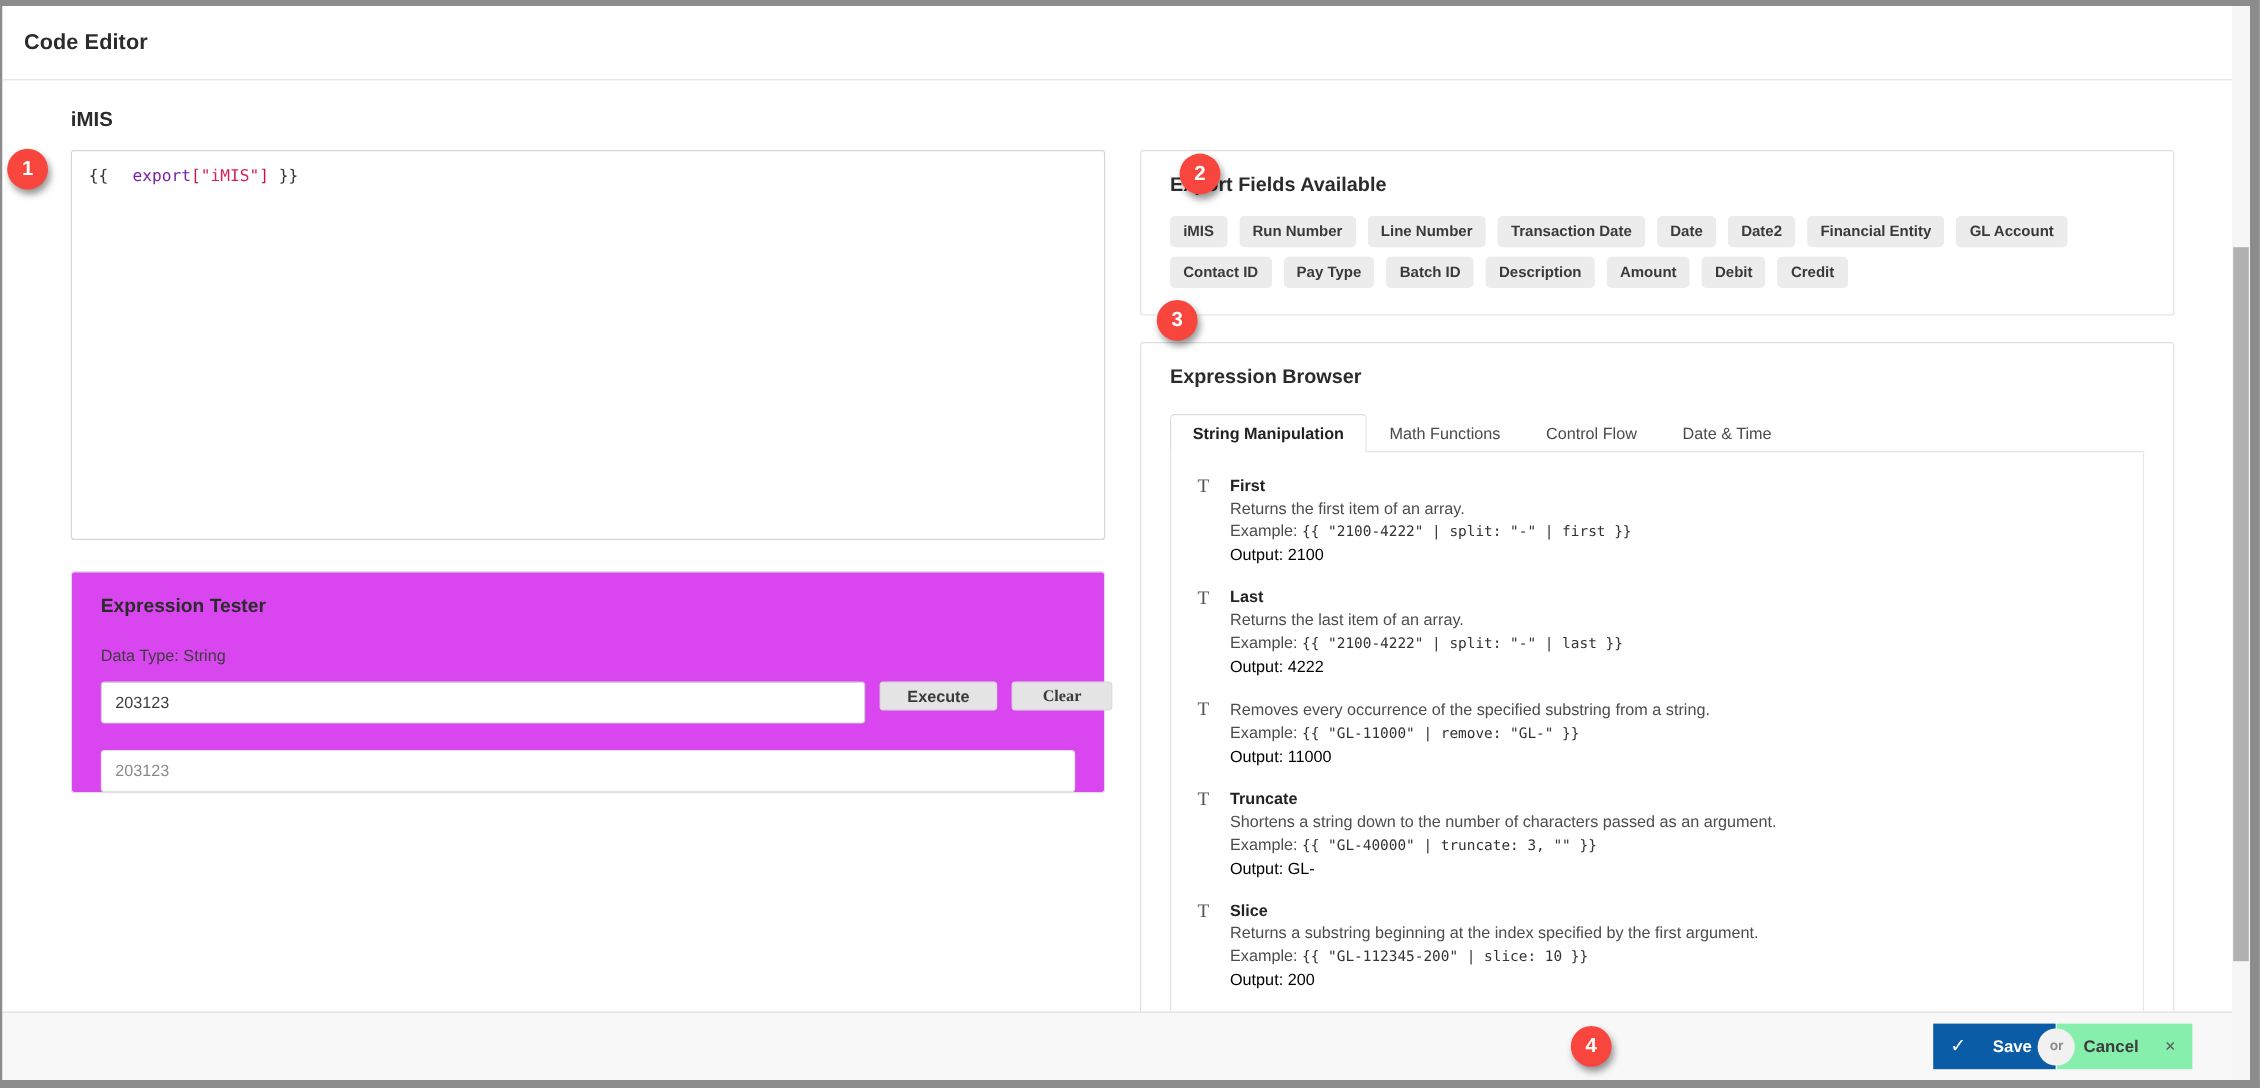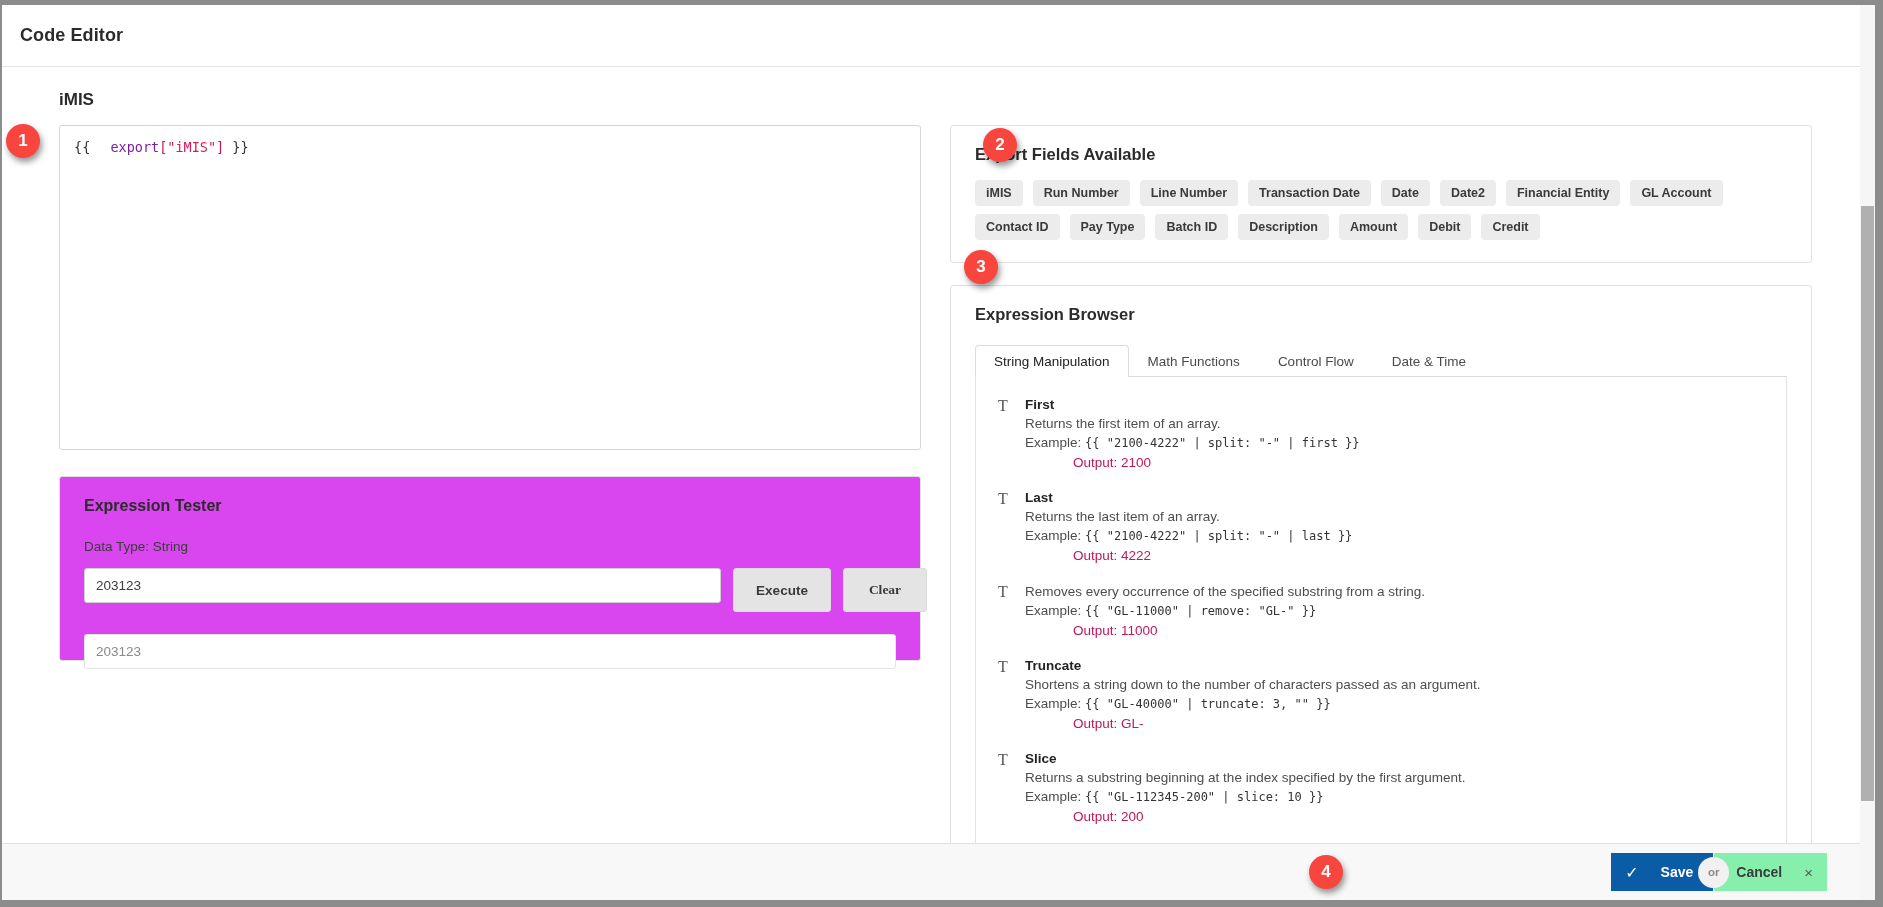--- a/index.html
+++ b/index.html
@@ -128,21 +128,21 @@
     border: 1px solid #d0d0d0;
     border-radius: 3px;
     padding: 0 11px;
     font-size: 13.5px;
     color: #3d3d3d;
     font-family: "Liberation Sans", sans-serif;
     background: #fff;
     outline: none;
   }
   .btn-gray {
-    height: 44px;
+    height: 24px;
     min-width: 98px;
     padding: 0 18px;
     background: #e4e4e4;
     border: 1px solid #dcdcdc;
     border-radius: 3px;
     font-size: 13.5px;
     font-weight: bold;
     color: #3a3a3a;
     cursor: pointer;
     font-family: "Liberation Sans", sans-serif;
@@ -220,21 +220,21 @@
     font-size: 13.5px;
     color: #4a4a4a;
     cursor: pointer;
     border: 1px solid transparent;
     border-bottom: none;
     position: relative;
     top: 1px;
     white-space: nowrap;
   }
   .tab.active {
-    font-weight: normal;
+    font-weight: bold;
     color: #222;
     background: #fff;
     border-color: #dcdcdc;
     border-radius: 4px 4px 0 0;
   }
 
   .expr-list {
     margin: 0 24px 0 24px;
     border: 1px solid #e2e2e2;
     border-top: none;
@@ -273,23 +273,22 @@
     color: #4d4d4d;
     line-height: 19px;
   }
   .expr-example code {
     font-family: "DejaVu Sans Mono", monospace;
     font-size: 12px;
     color: #333;
   }
   .expr-output {
     font-size: 13.5px;
-    color: #be185d;
+    color: #000000;
     line-height: 19px;
-    margin-left: 48px;
   }
 
   
   .footer {
     position: absolute;
     left: 0;
     bottom: 0;
     width: 1858px;
     height: 57px;
     background: #f8f8f8;

